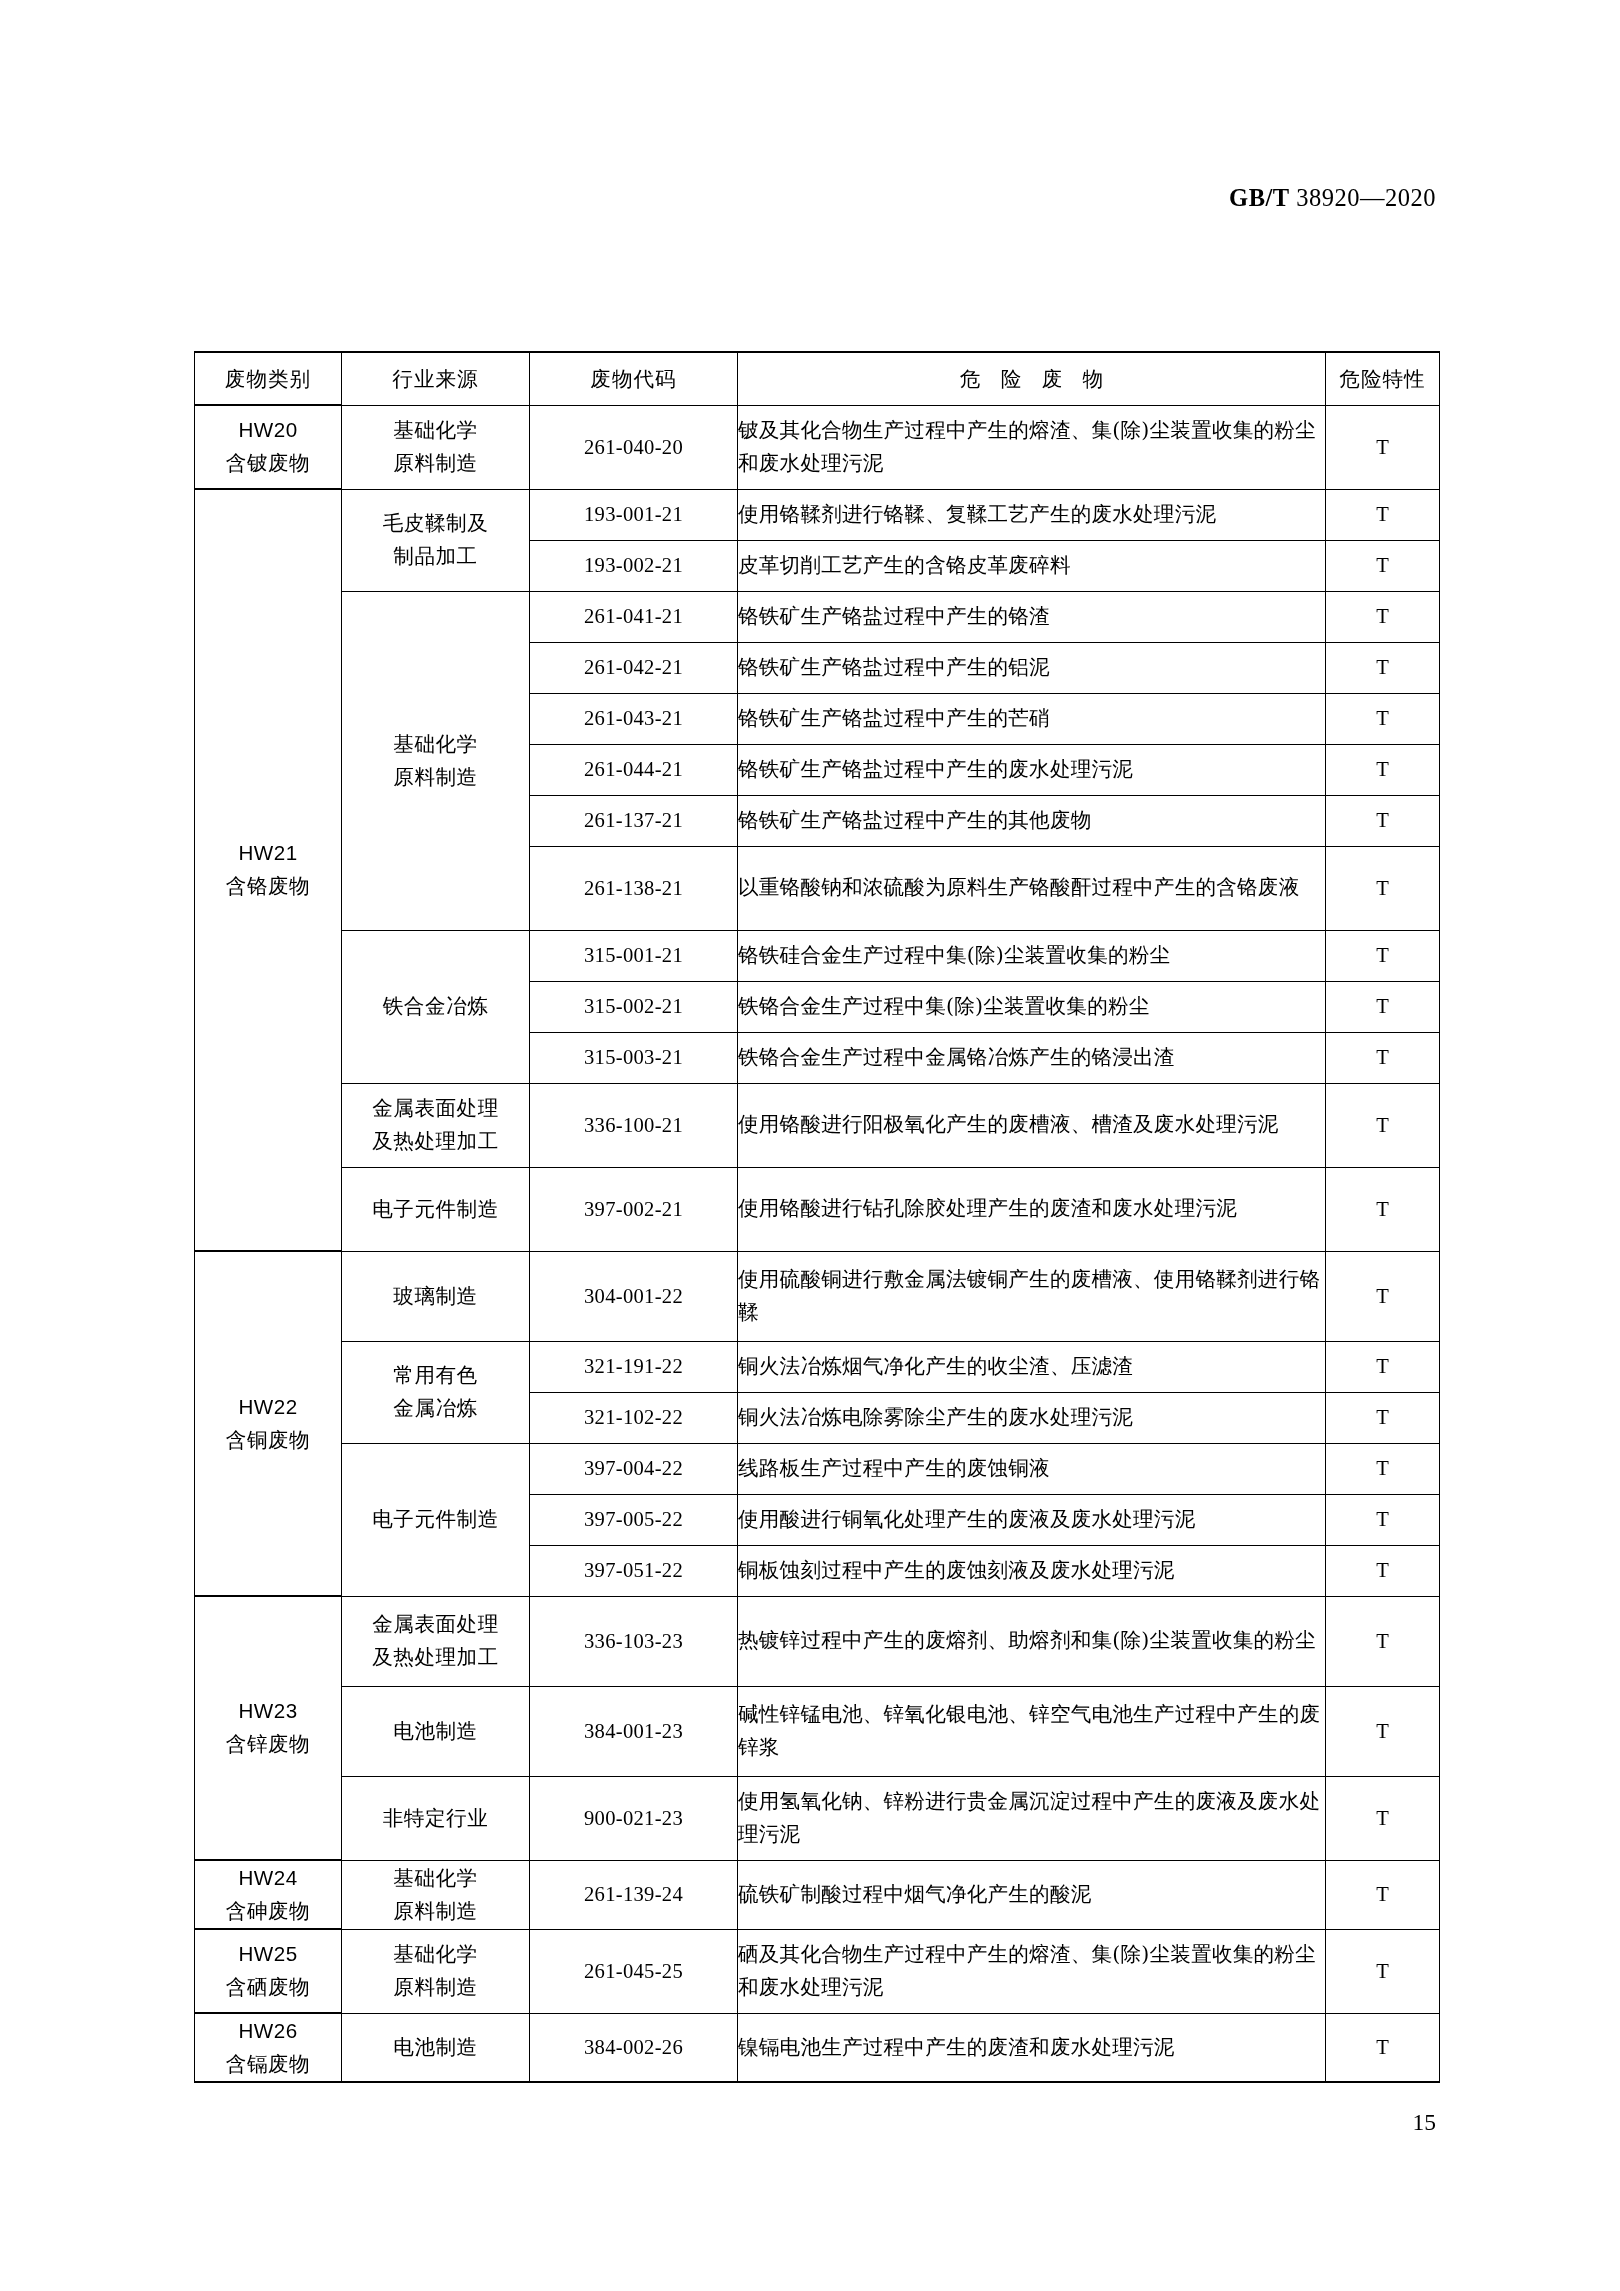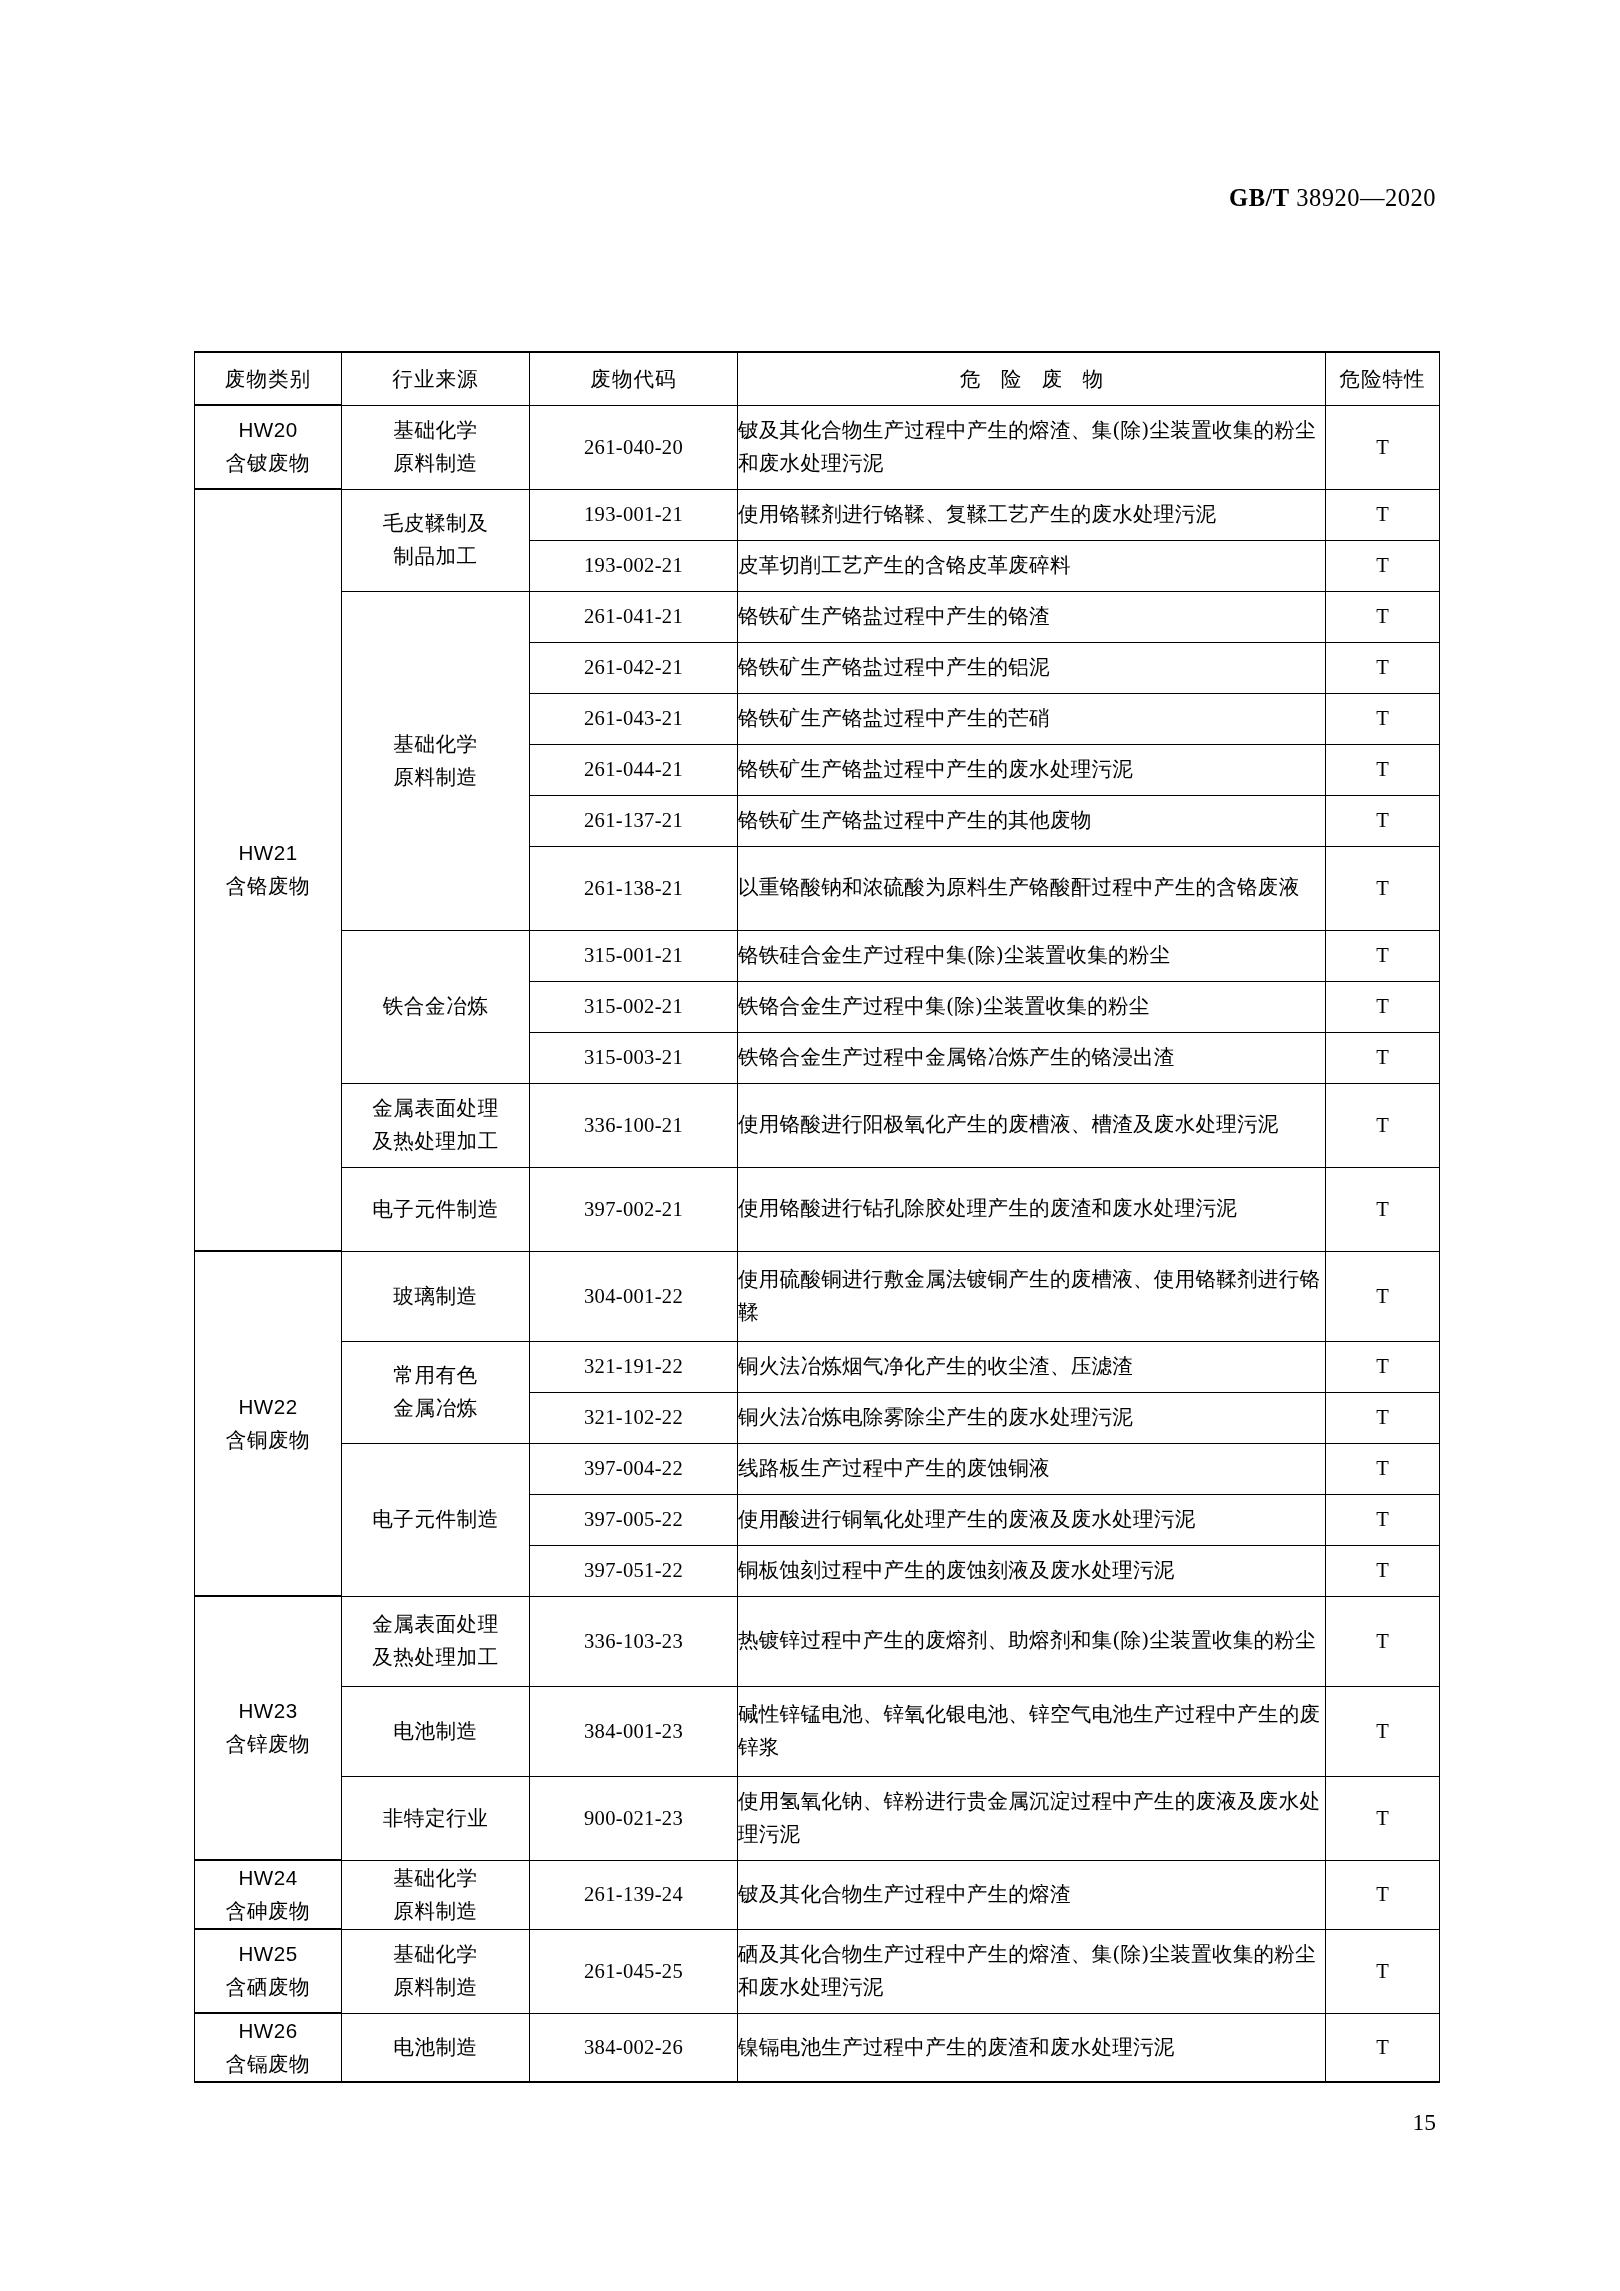--- a/index.html
+++ b/index.html
@@ -358,21 +358,21 @@
           <tr class="group-start sub-start" style="height: 69px; padding-left: 47px;">
             <td class="cat-cell" rowspan="1">
               <span class="two-line cat-code">HW24</span>
               <span class="two-line">含砷废物</span>
             </td>
             <td class="ind-cell" rowspan="1">
               <span class="two-line">基础化学</span>
               <span class="two-line">原料制造</span>
             </td>
             <td class="code-cell">261-139-24</td>
-            <td class="waste-cell">铍及其化合物生产过程中产生的熔渣</td>
+            <td class="waste-cell">硫铁矿制酸过程中烟气净化产生的酸泥</td>
             <td class="prop-cell">T</td>
           </tr>
           <tr class="group-start sub-start" style="height: 84px;">
             <td class="cat-cell" rowspan="1">
               <span class="two-line cat-code">HW25</span>
               <span class="two-line">含硒废物</span>
             </td>
             <td class="ind-cell" rowspan="1">
               <span class="two-line">基础化学</span>
               <span class="two-line">原料制造</span>

